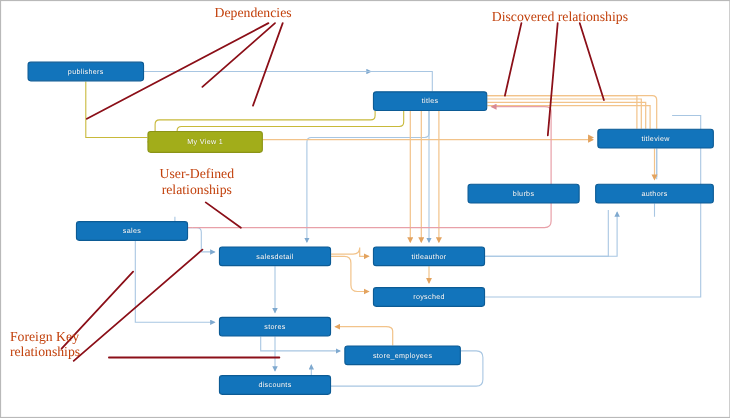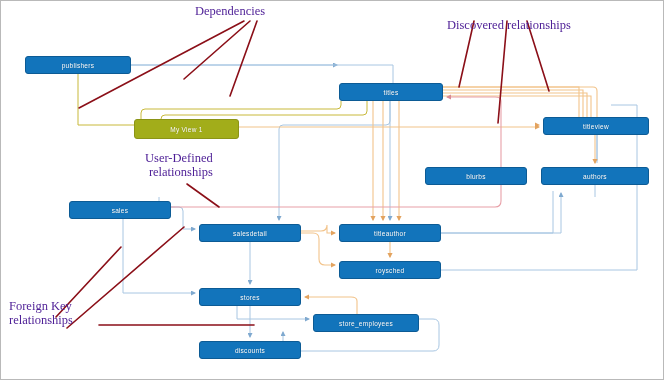--- a/index.html
+++ b/index.html
@@ -10,21 +10,21 @@
   svg#wires{position:absolute;left:0;top:0;width:664px;height:380px;}
 
   .node{position:absolute;box-sizing:border-box;border-radius:3px;
         display:flex;align-items:center;justify-content:center;
         color:#ffffff;font-size:6.5px;letter-spacing:.3px;
         font-family:"Liberation Sans",sans-serif;
         text-shadow:0 0 1px rgba(0,0,0,.25);}
   .node.table{background:#1274bb;border:1px solid #0c5b95;}
   .node.view{background:#a2ad1a;border:1px solid #8b9416;}
 
-  .annot{position:absolute;color:#4c1d95;
+  .annot{position:absolute;color:#c2410c;
          font-family:"Liberation Serif",serif;font-size:12.5px;
          line-height:14px;white-space:pre-line;}
 </style>
 </head>
 <body>
 
 <div id="canvas">
 
   <svg id="wires" viewBox="0 0 664 380">
     <defs>
@@ -177,20 +177,20 @@
       <div class="node table" style="left: 312px; top: 313px; width: 106px; height: 18px;">
         <span>store_employees</span>
       </div>
       <div class="node table" style="left: 198px; top: 340px; width: 102px; height: 18px;">
         <span>discounts</span>
       </div>
     </div>
 
   <div id="annots">
       <div class="annot" style="left: 194px; top: 3px; text-align: left;">Dependencies</div>
-      <div class="annot" style="left: 446px; top: 17px; text-align: center;">Discovered relationships</div>
-      <div class="annot" style="left: 144px; top: 150px; text-align: right;">User-Defined
+      <div class="annot" style="left: 446px; top: 7px; text-align: center;">Discovered relationships</div>
+      <div class="annot" style="left: 144px; top: 150px; text-align: center;">User-Defined
 relationships</div>
       <div class="annot" style="left: 8px; top: 298px; text-align: left; font-family: Liberation Serif, serif;">Foreign Key
 relationships</div>
     </div>
 
 </div>
 
 </body></html>

